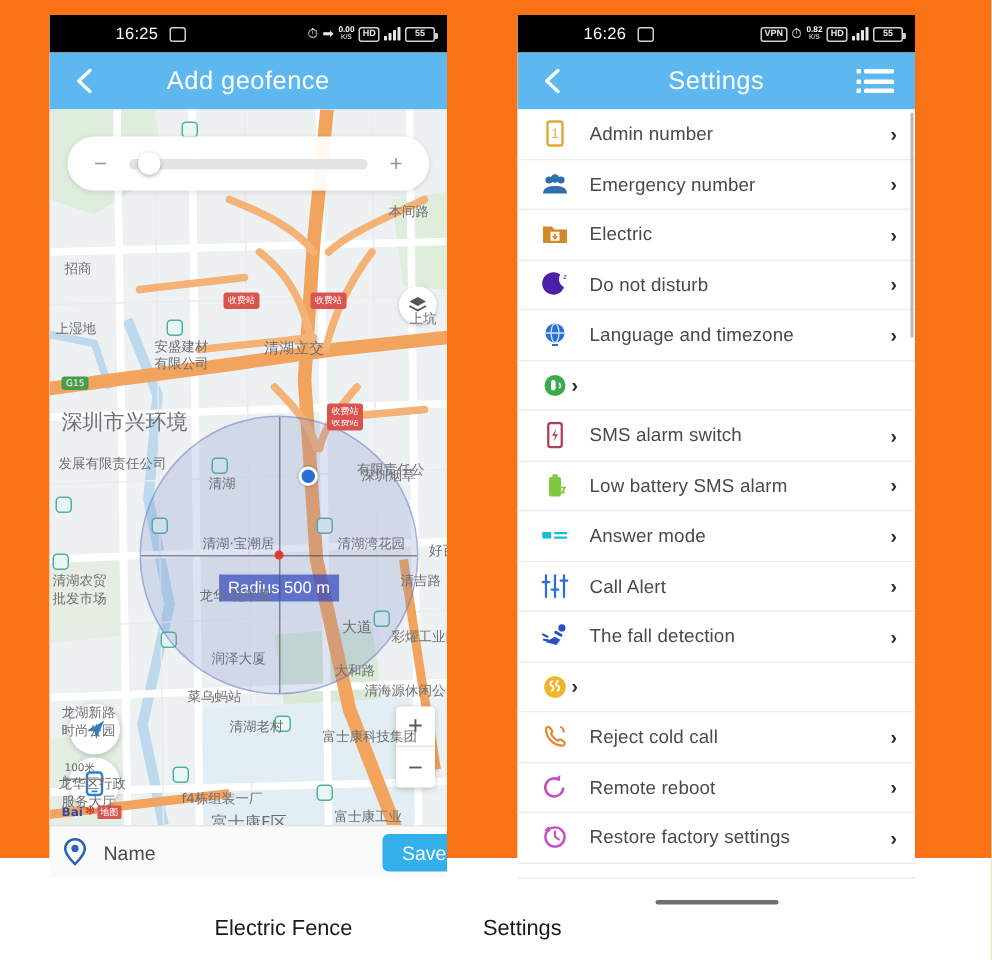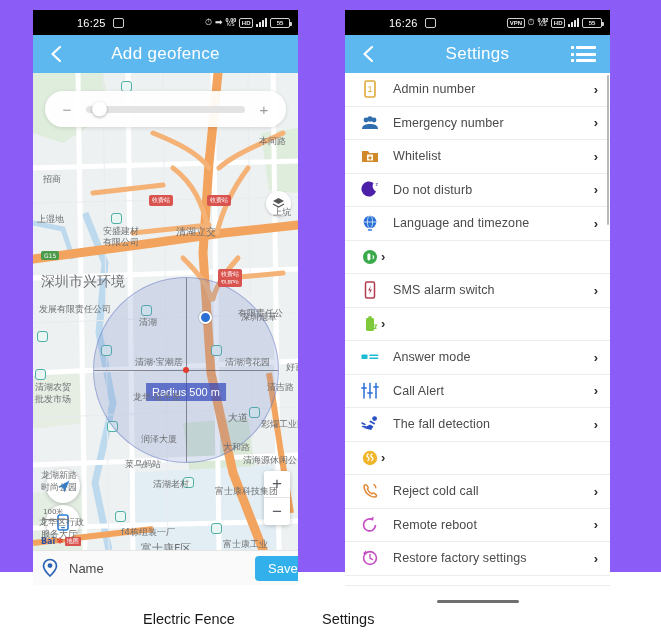--- a/index.html
+++ b/index.html
@@ -2,21 +2,21 @@
 <html><head>
 <meta charset="utf-8">
 <style>
   * { box-sizing: border-box; margin: 0; padding: 0; }
   html, body {
     width: 661px; height: 640px;
     background: #ffffff;
     font-family: "Liberation Sans", sans-serif;
     overflow: hidden;
   }
-  .canvas { position: relative; width: 661px; height: 572px; background: #8b5cf6; text-decoration: underline; }
+  .canvas { position: relative; width: 661px; height: 572px; background: #f97316; text-decoration: underline; }
 
   
   .phone {
     position: absolute;
     background: #fff;
     overflow: hidden;
   }
   #phone-left  { left: 33px;  top: 10px; width: 265px; height: 575px; }
   #phone-right { left: 345px; top: 10px; width: 265px; height: 595px; }
 
@@ -518,21 +518,21 @@
           <span class="schev">›</span>
         </div>
         <div class="srow">
           <span class="sicon">
             <svg width="20" height="20" viewBox="0 0 20 20">
               <path d="M2 5 L8 5 L9.5 7 L18 7 L18 16 L2 16 Z" fill="#d08a2a"></path>
               <rect x="7" y="8.5" width="6" height="6" fill="#fff8ec"></rect>
               <path d="M10 10 L10 13 M8.5 11.5 L10 13 L11.5 11.5" stroke="#d08a2a" stroke-width="1.1" fill="none"></path>
             </svg>
           </span>
-          <span class="slabel">Whitelist</span>
+          <span class="slabel">Electric</span>
           <span class="schev">›</span>
         </div>
         <div class="srow">
           <span class="sicon">
             <svg width="20" height="20" viewBox="0 0 20 20">
               <path d="M13.5 3 A7.5 7.5 0 1 0 16 11.5 A6 6 0 0 1 13.5 3 Z" fill="#4b1fa8"></path>
               <text x="15.5" y="6" font-size="5" font-family="Liberation Sans" fill="#4b1fa8">z</text>
             </svg>
           </span>
           <span class="slabel">Do not disturb</span>
@@ -571,20 +571,21 @@
           <span class="schev">›</span>
         </div>
         <div class="srow">
           <span class="sicon">
             <svg width="20" height="20" viewBox="0 0 20 20">
               <rect x="6" y="4" width="8" height="13" rx="1.4" fill="#7ec93c"></rect>
               <rect x="8.2" y="2.2" width="3.6" height="2" rx=".8" fill="#7ec93c"></rect>
               <path d="M14 11 L16.6 11 L14.6 14.6 L16.6 14.2" stroke="#7ec93c" stroke-width="1.1" fill="none"></path>
             </svg>
           </span>
+          <span class="slabel">Low battery SMS alarm</span>
           <span class="schev">›</span>
         </div>
         <div class="srow">
           <span class="sicon">
             <svg width="20" height="20" viewBox="0 0 20 20">
               <rect x="1.5" y="7.6" width="6" height="4.4" rx=".7" fill="#18bcd4"></rect>
               <rect x="9.3" y="7.6" width="9" height="1.5" rx=".7" fill="#18bcd4"></rect>
               <rect x="9.3" y="10.6" width="9" height="1.5" rx=".7" fill="#18bcd4"></rect>
             </svg>
           </span>

